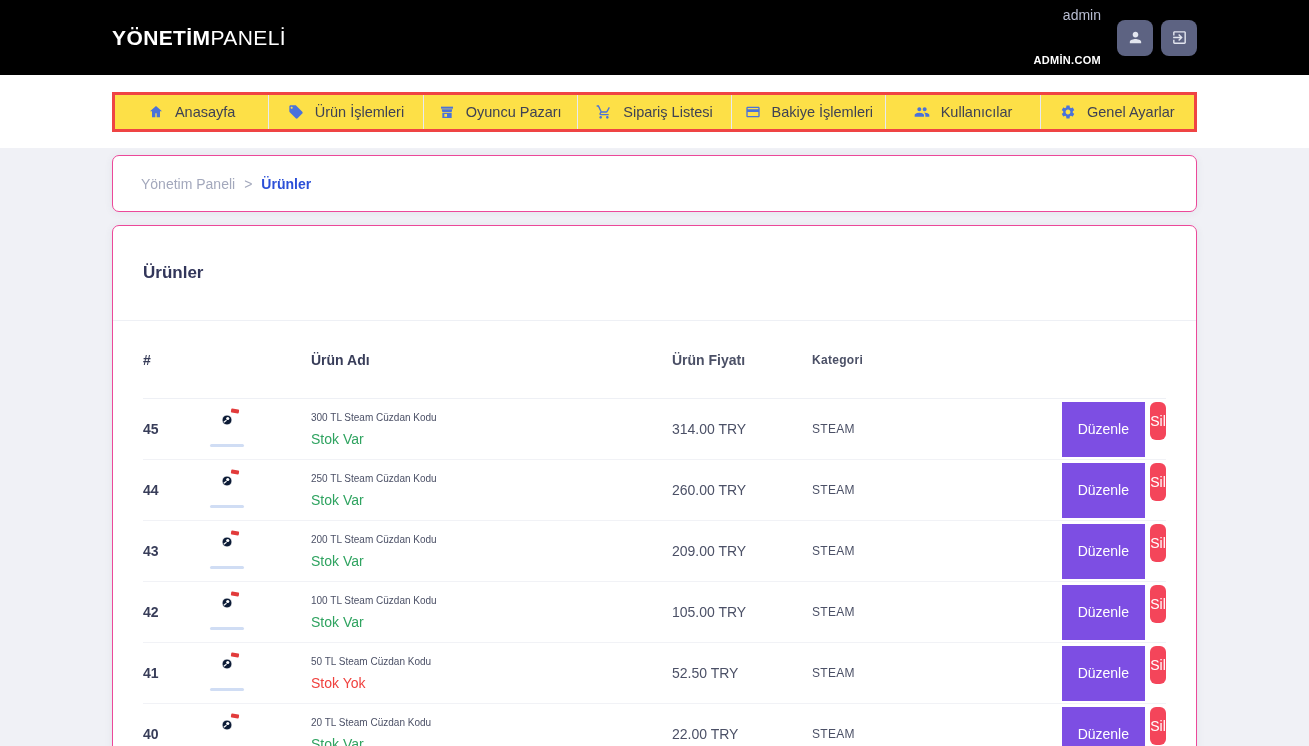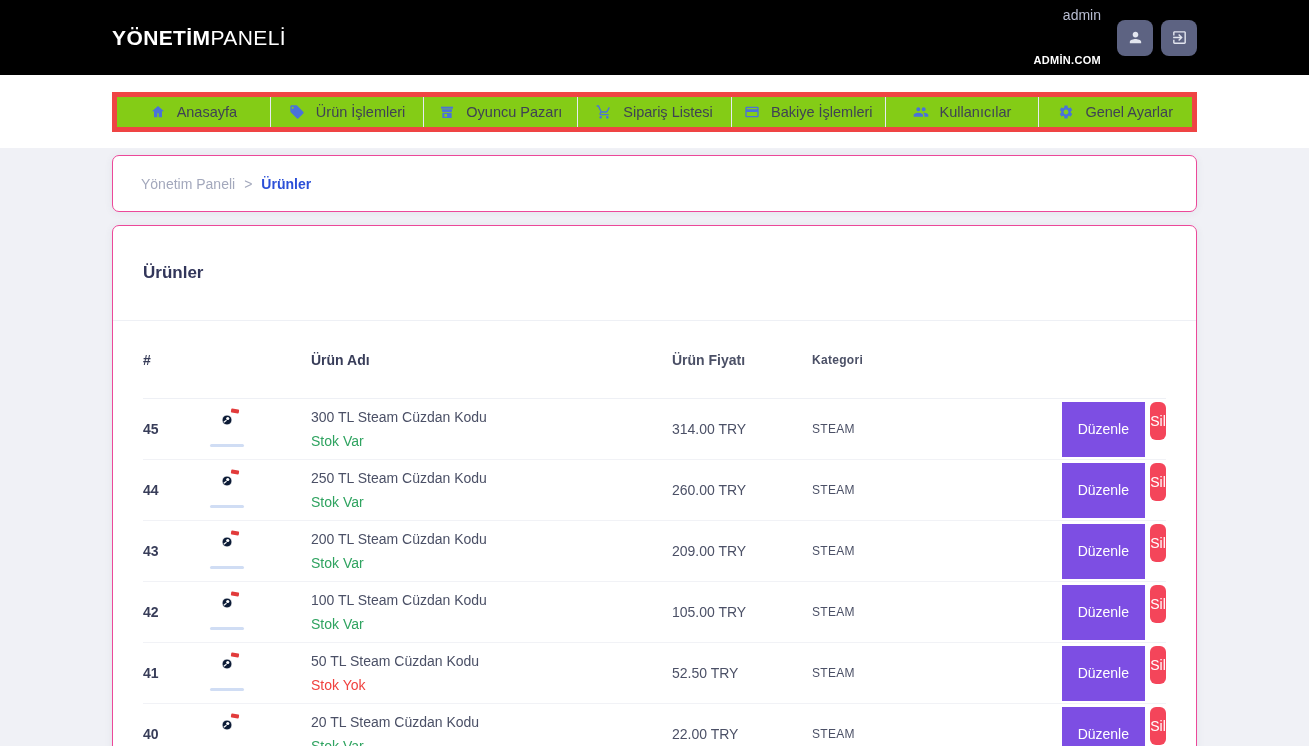--- a/index.html
+++ b/index.html
@@ -15,21 +15,21 @@
   .user-area { display:flex; align-items:center; gap:8px; }
   .user-text { text-align:right; margin-right:8px; line-height:1.25; }
   .user-name { font-size:14px; color:#b9bed2; }
   .user-site { font-size:11px; font-weight:700; color:#fff; letter-spacing:.3px;margin-top:29px; }
   .hbtn { width:36px; height:36px; border:none; border-radius:8px; background:#5d6382;
     display:flex; align-items:center; justify-content:center; cursor:pointer; }
   .hbtn svg { width:17px; height:17px; fill:#e3e6ef; }
 
   
   .nav-strip { background:#fff; height:73px; display:flex; align-items:center; padding:0 112px; }
-  .nav { flex:1; display:flex; height:40px; border:5px solid #ef4444; background:#84cc16; }
+  .nav { flex:1; display:flex; height:40px; border:3px solid #ef4444; background:#fde047; }
   .nav-item { flex:1; display:flex; align-items:center; justify-content:center; gap:11px;
     border-right:1px solid #e7e9f2; font-size:14.5px; color:#3f4254; cursor:pointer;
     text-decoration:none; white-space:nowrap; }
   .nav-item:last-child { border-right:none; }
   .nav-icon { display:flex; align-items:center; }
   .nav-icon svg { width:16px; height:16px; fill:#4a72da; }
 
   
   .content { padding:7px 112px 0; }
   .card { background:#fff; border:1px solid #ec4899; border-radius:7px;
@@ -48,21 +48,21 @@
   .table-wrap { padding:0 30px; }
   .trow, .thead { display:flex; align-items:center; }
   .thead { height:78px; border-bottom:1px solid #eef0f5; font-weight:700; font-size:14px; color:#383d59; }
   .trow { height:61px; border-bottom:1px solid #f1f2f6; }
   .col-id { width:58px; font-weight:700; font-size:14px; color:#383d59; }
   .col-img { width:110px; }
   .col-name { flex:1; }
   .col-price { width:140px; font-size:14px; color:#4b5066;margin-left:20px; }
   .col-cat { width:224px; font-size:12px; color:#4b5066; letter-spacing:.3px; }
   .col-actions { width:130px; display:flex; justify-content:flex-end; gap:5px; }
-  .pname { font-size:14px; color:#4b5066; }
+  .pname { font-size:10px; color:#4b5066; }
   .stock { font-size:14px; margin-top:8px; color:#2fa360; }
   .stock[data-state="yok"] { color:#f0413e; }
 
   
   .prod-img { width:52px; height:48px; border-radius:6px; position:relative; overflow:hidden;
     background:linear-gradient(135deg,#20407а 0%,#1d3a6a 0%,#0e1d3d 55%,#17294f 100%);
     display:flex; flex-direction:column; align-items:center; justify-content:center; gap:2px; }
   .prod-icon { width:20px; height:17px; border:1.6px solid rgba(255,255,255,.92); border-radius:4px;
     position:relative; display:flex; align-items:center; justify-content:center; margin-top:1px; }
   .prod-icon::after { content:""; position:absolute; top:-3px; right:-3px; width:8px; height:4px;

